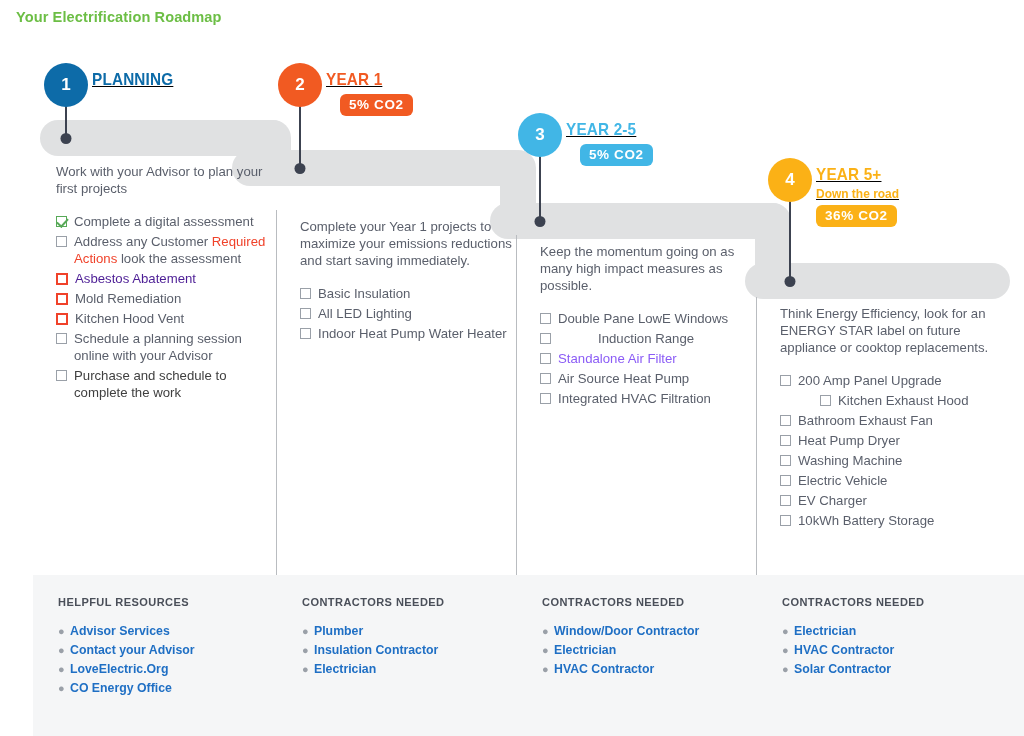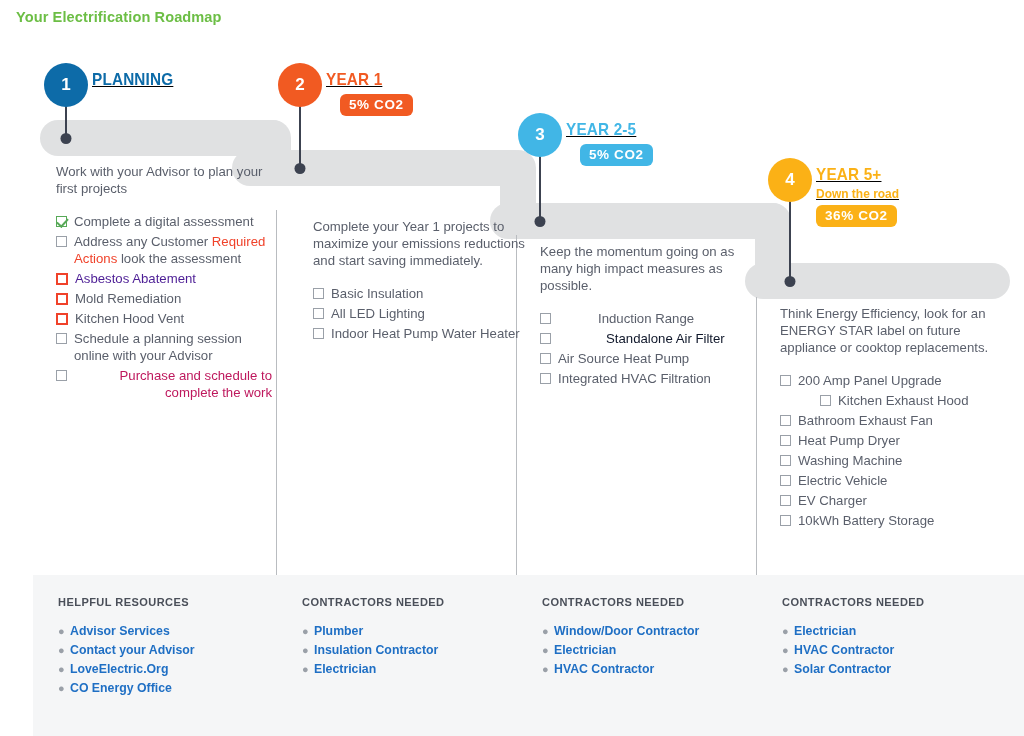--- a/index.html
+++ b/index.html
@@ -165,21 +165,21 @@
             <span class="label">Mold Remediation</span>
           </li>
           <li class="check-item" style="color: rgb(90, 95, 107);">
             <span class="cbox red"></span>
             <span class="label">Kitchen Hood Vent</span>
           </li>
           <li class="check-item" style="color: rgb(90, 95, 107);">
             <span class="cbox"></span>
             <span class="label">Schedule a planning session online with your Advisor</span>
           </li>
-          <li class="check-item" style="color: #be185d; text-align: right;">
+          <li class="check-item" style="color: #404040;">
             <span class="cbox"></span>
             <span class="label">Purchase and schedule to complete the work</span>
           </li>
         </ul>
       </div>
       <div class="footer-panel" style="left: 33px; top: 575px; width: 244px; height: 161px;">
         <div class="footer-title" style="position:absolute;left:25px;top:21px">HELPFUL RESOURCES</div>
         <ul class="link-list" style="position:absolute;left:25px;top:40px">
           <li class="link-item">
             <span class="bullet">●</span>
@@ -203,21 +203,21 @@
         <div class="pin-line" style="height:83px"></div>
         <div class="pin-dot" style="top:100px"></div>
         <div class="circle" style="background:#f15a22">
           <span>2</span>
         </div>
       </div>
       <div class="step-head" style="left: 326px; top: 70px;">
         <div class="step-title" style="color:#f15a22">YEAR 1</div>
         <div><span class="co2-badge badge-indent" style="background:#f15a22">5% CO2</span></div>
       </div>
-      <div class="col-body" style="left: 300px; top: 218px; width: 212px; margin-left: 13px;">
+      <div class="col-body" style="left: 300px; top: 218px; width: 212px;">
         <div class="col-desc" style="color: rgb(90, 95, 107);">Complete your Year 1 projects to maximize your emissions reductions and start saving immediately.</div>
         <ul class="check-list">
           <li class="check-item" style="color: rgb(90, 95, 107);">
             <span class="cbox"></span>
             <span class="label">Basic Insulation</span>
           </li>
           <li class="check-item" style="color: rgb(90, 95, 107);">
             <span class="cbox"></span>
             <span class="label">All LED Lighting</span>
           </li>
@@ -251,25 +251,29 @@
           <span>3</span>
         </div>
       </div>
       <div class="step-head" style="left: 566px; top: 120px;">
         <div class="step-title" style="color:#41b6e6">YEAR 2-5</div>
         <div><span class="co2-badge badge-indent" style="background:#41b6e6">5% CO2</span></div>
       </div>
       <div class="col-body" style="left: 540px; top: 243px; width: 212px;">
         <div class="col-desc" style="color: rgb(90, 95, 107);">Keep the momentum going on as many high impact measures as possible.</div>
         <ul class="check-list">
+          <li class="check-item" style="color: rgb(90, 95, 107);">
+            <span class="cbox"></span>
+            <span class="label">Double Pane LowE Windows</span>
+          </li>
           <li class="check-item" style="color: rgb(90, 95, 107); gap: 40px;">
             <span class="cbox"></span>
             <span class="label">Induction Range</span>
           </li>
-          <li class="check-item" style="color: #0f172a; gap: 48px;">
+          <li class="check-item" style="color: #8b5cf6;">
             <span class="cbox"></span>
             <span class="label">Standalone Air Filter</span>
           </li>
           <li class="check-item" style="color: rgb(90, 95, 107);">
             <span class="cbox"></span>
             <span class="label">Air Source Heat Pump</span>
           </li>
           <li class="check-item" style="color: rgb(90, 95, 107);">
             <span class="cbox"></span>
             <span class="label">Integrated HVAC Filtration</span>

